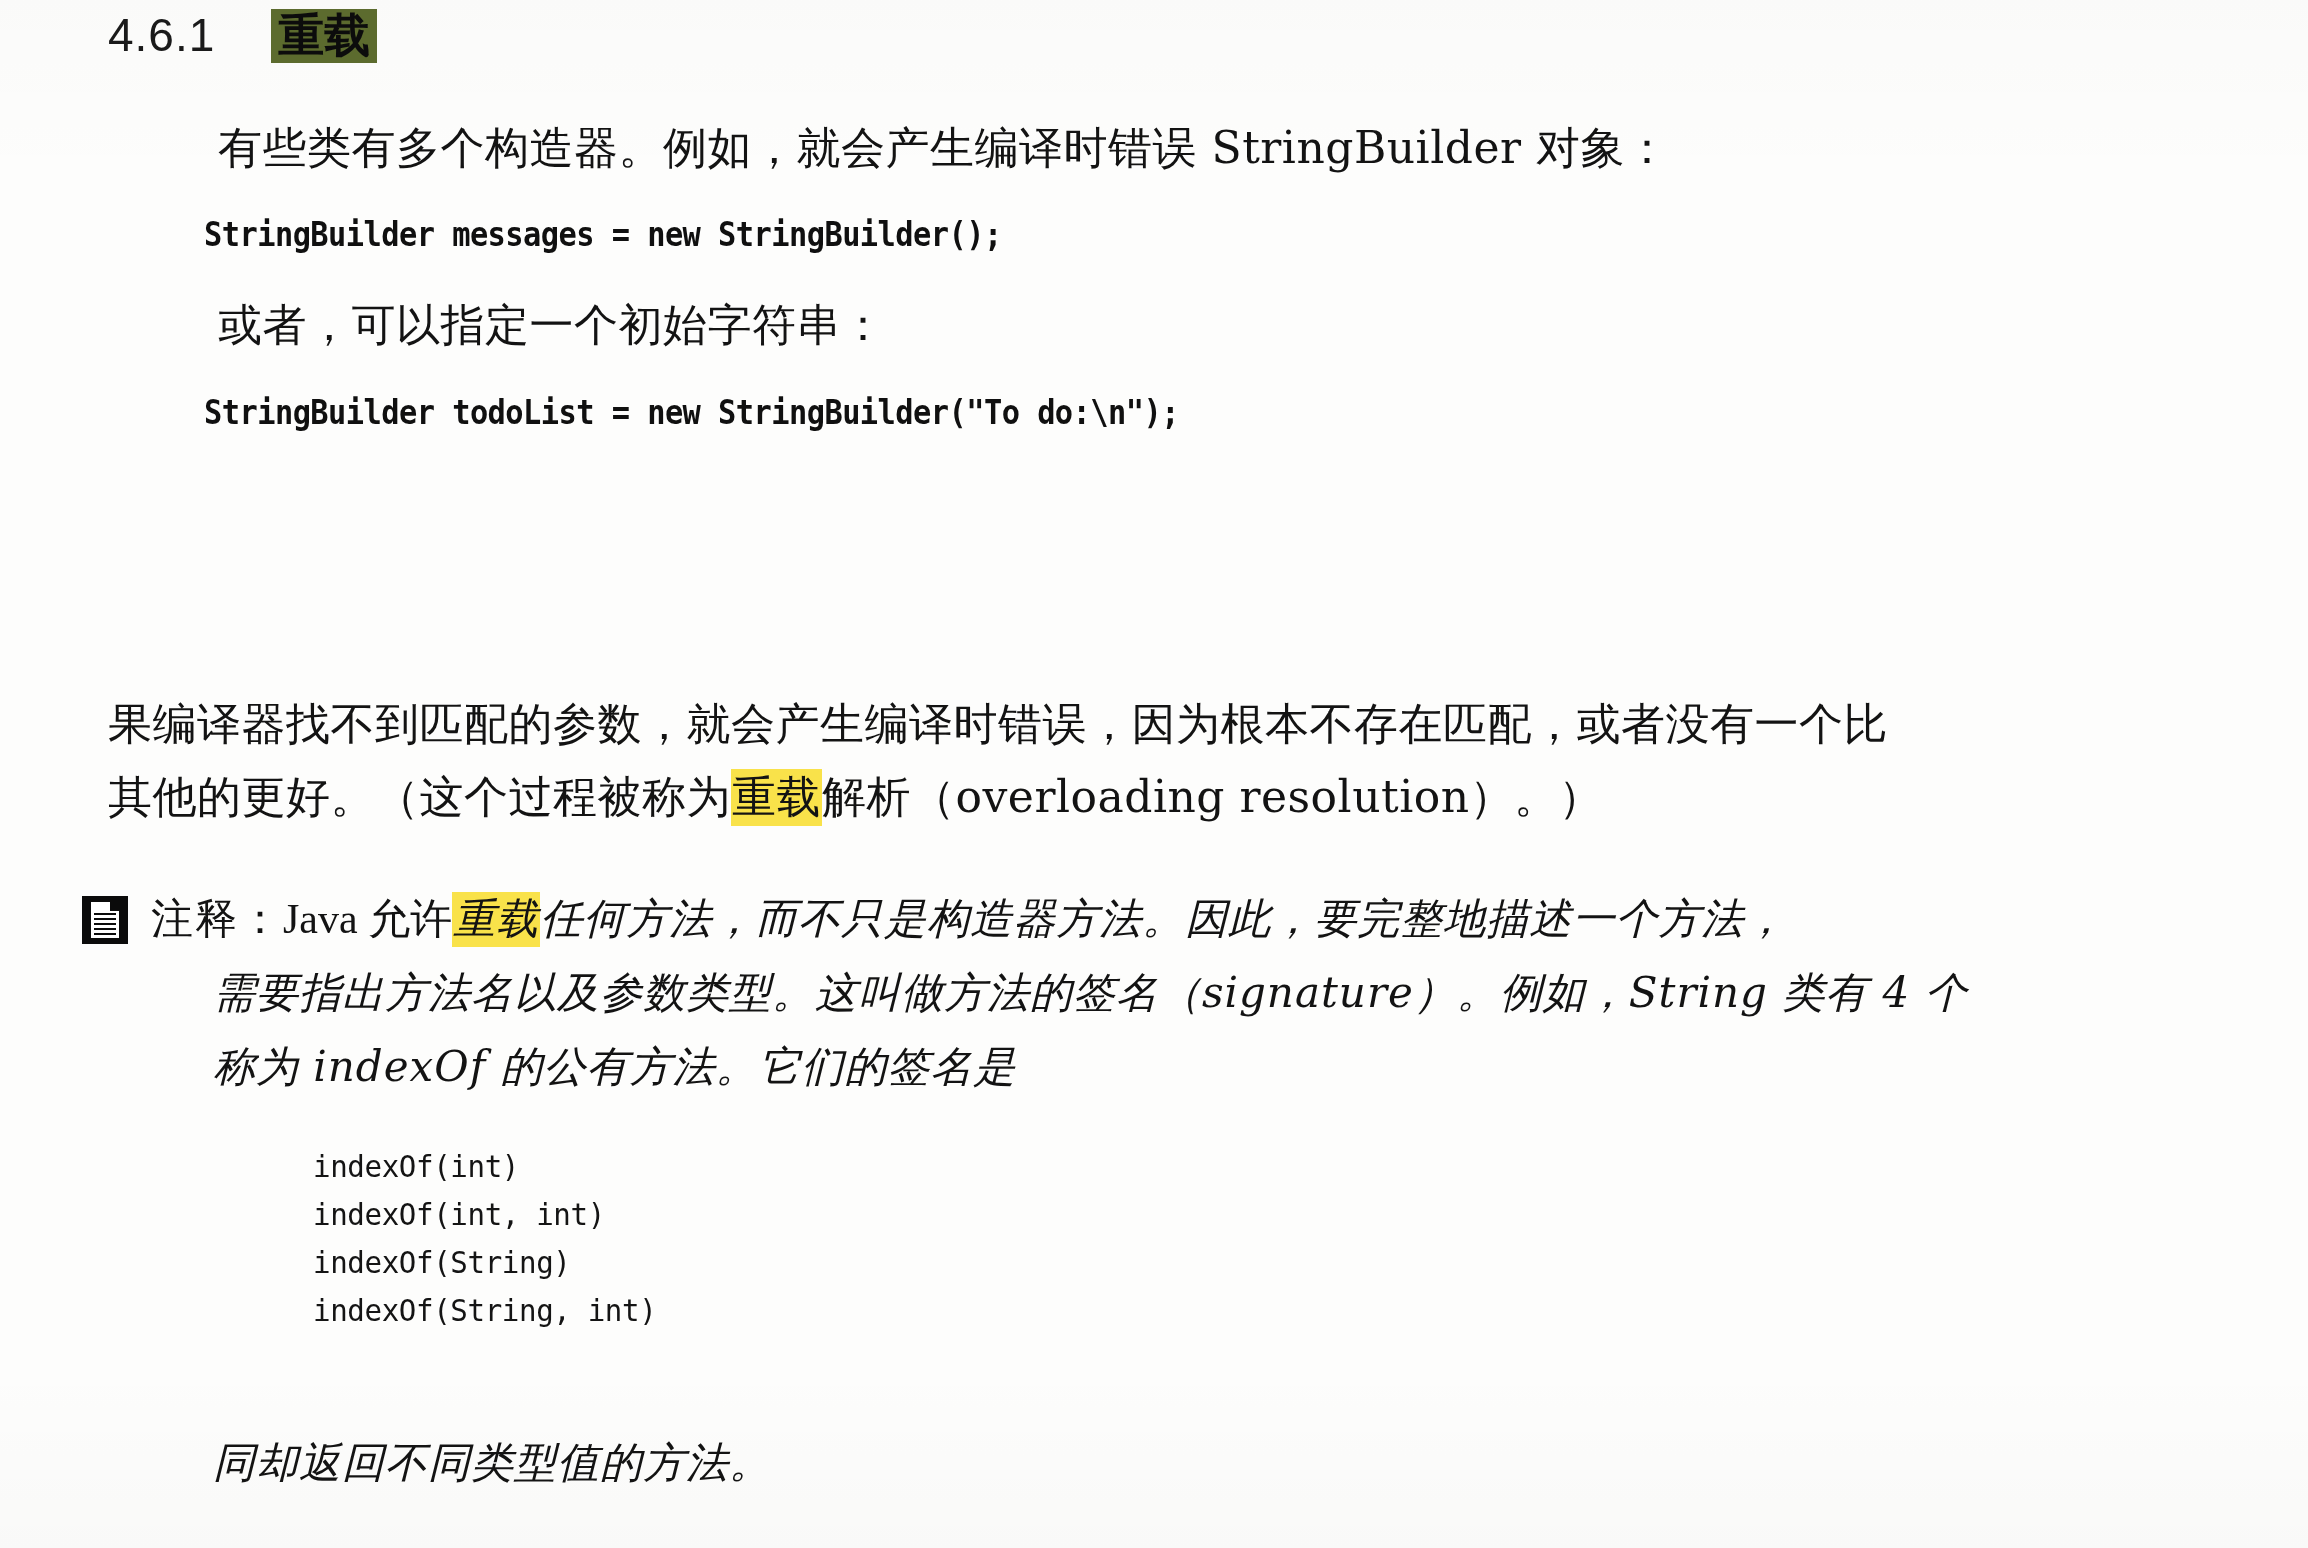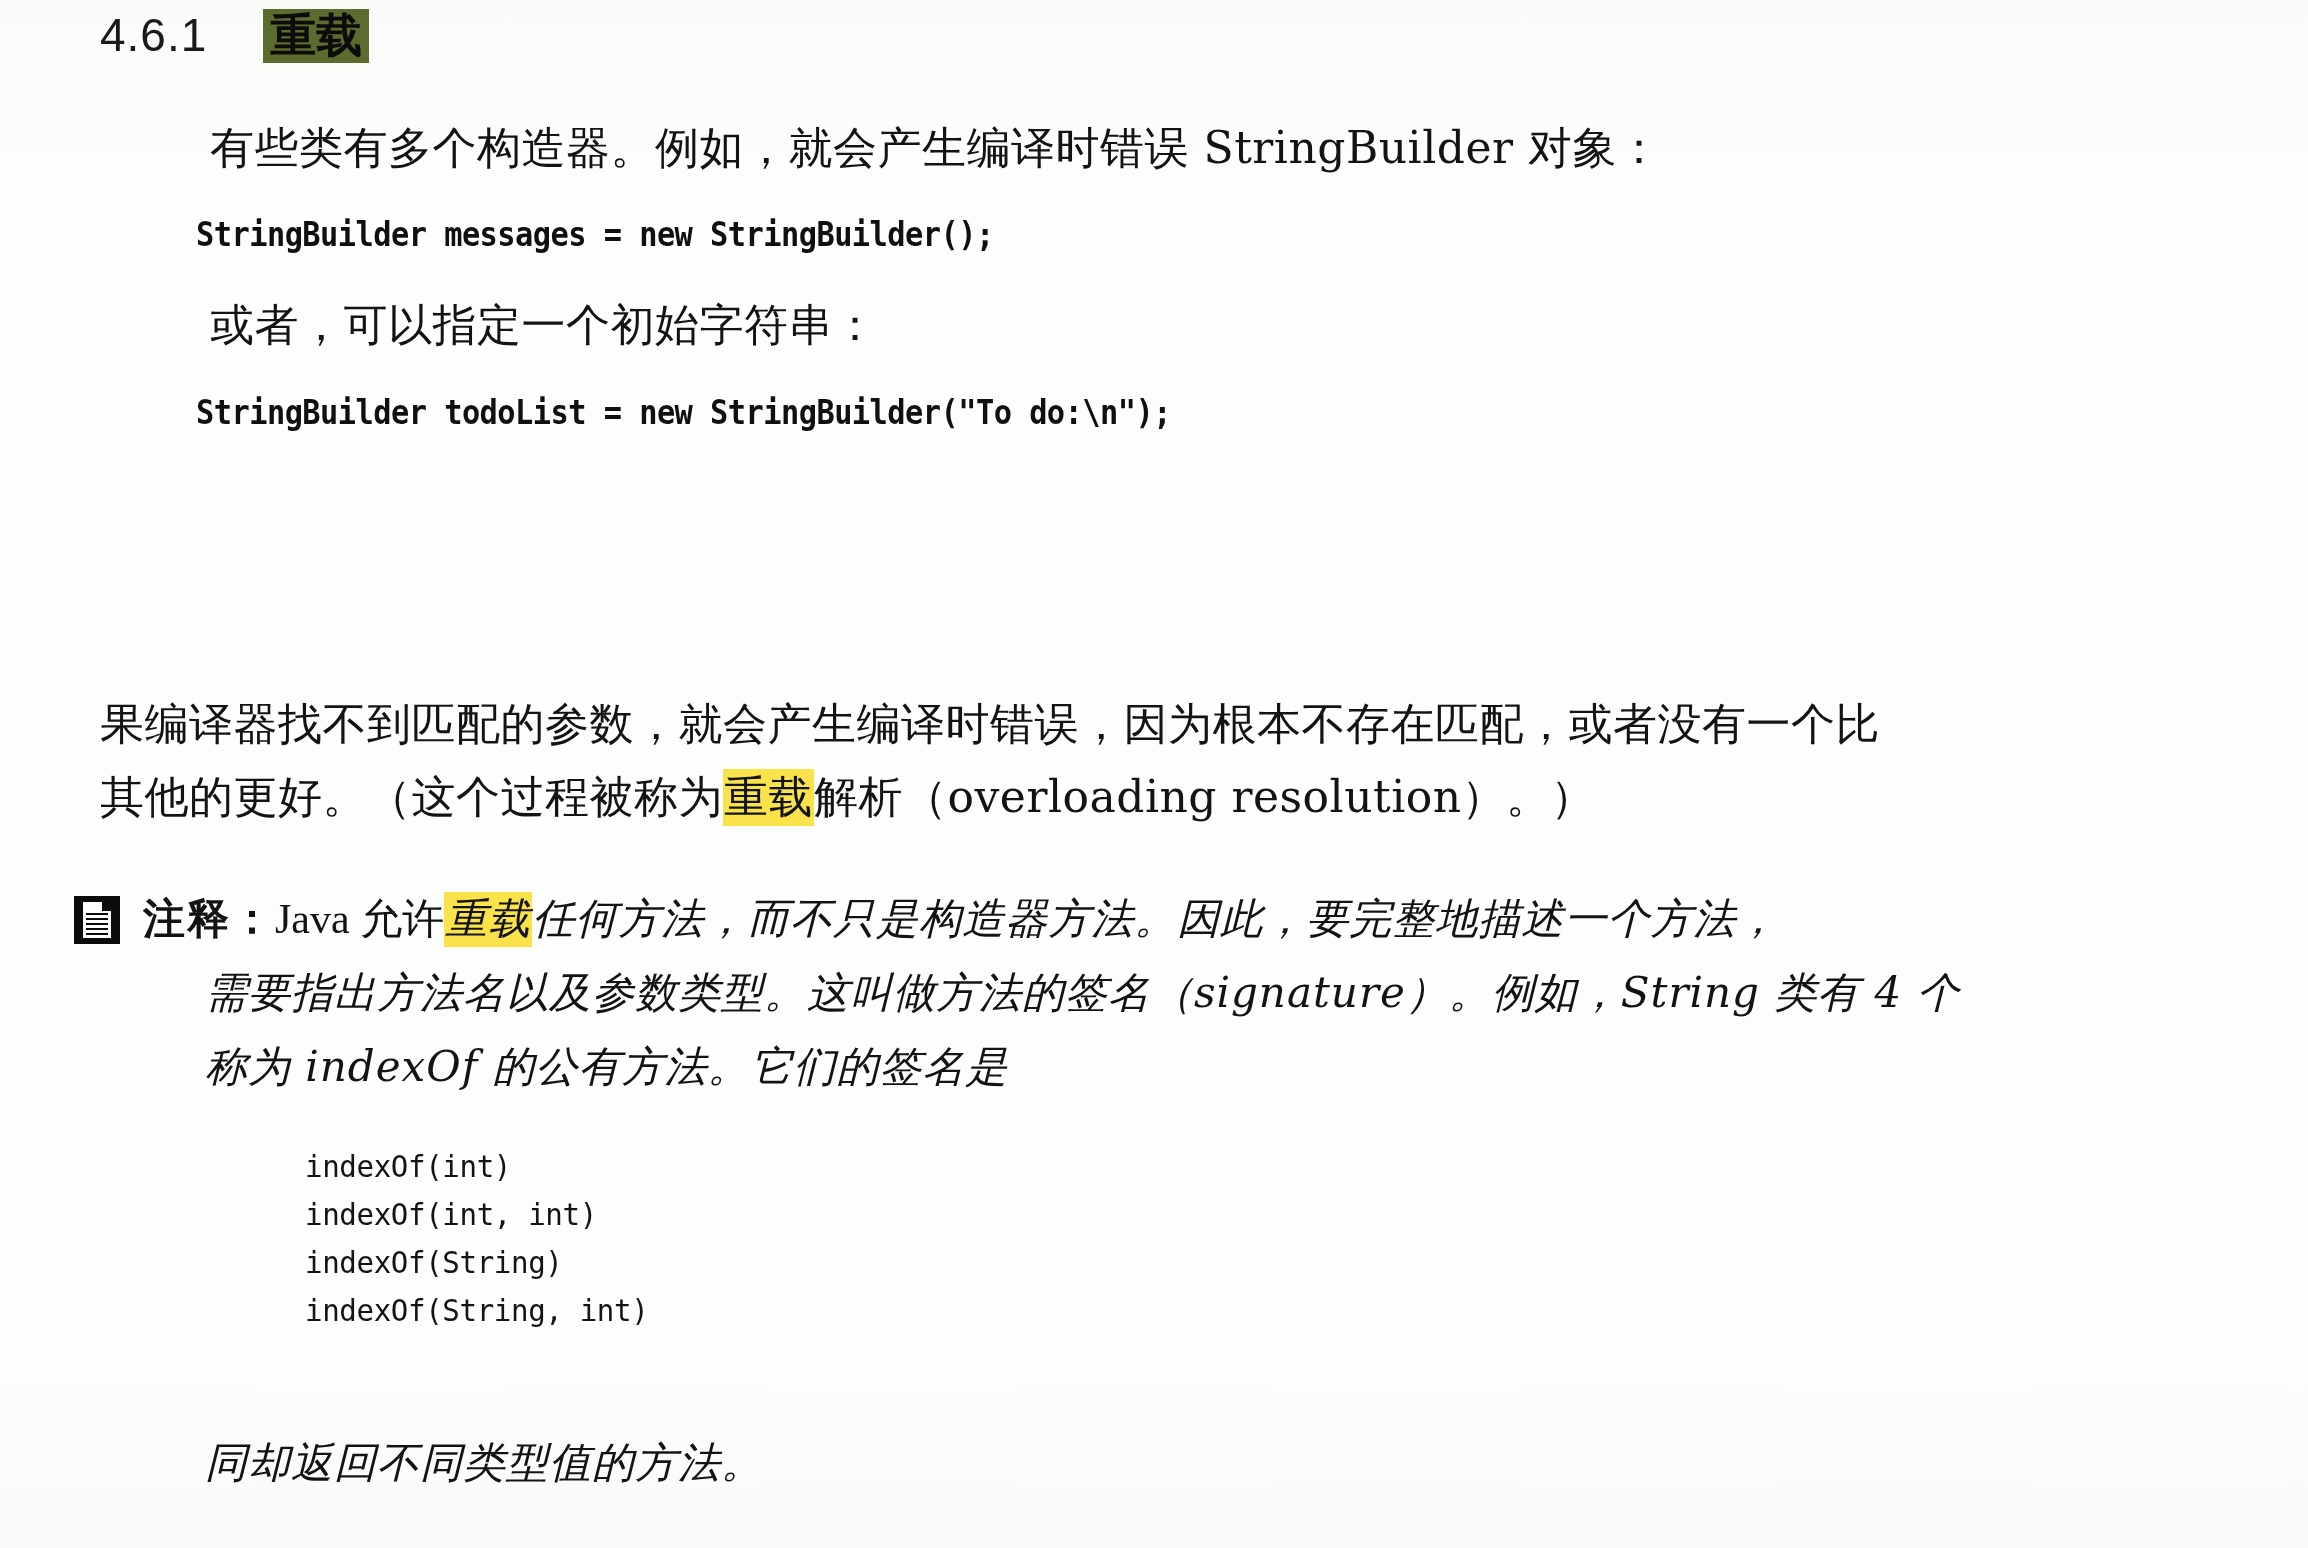--- a/index.html
+++ b/index.html
@@ -21,21 +21,21 @@
     position: absolute;
     inset: 0;
     background:
       linear-gradient(180deg, rgba(0,0,0,0.012) 0%, rgba(0,0,0,0.0) 12%, rgba(0,0,0,0.0) 88%, rgba(0,0,0,0.015) 100%),
       #fdfdfc;
     padding: 0;
   }
 
   .content {
     position: absolute;
-    left: 0;
+    left: 8px;
     top: 0;
     width: 1960px;
     height: 1548px;
   }
 
   
   .heading {
     position: absolute;
     left: 100px;
     top: 8px;
@@ -106,21 +106,21 @@
     color: #131313;
     font-style: italic;
     letter-spacing: 1px;
   }
   .note-line .lat {
     font-family: "Liberation Serif", "DejaVu Serif", serif;
     font-style: normal;
     letter-spacing: 0;
   }
   .note-label {
-    font-weight: 700;
+    font-weight: 400;
     font-style: normal;
     font-family: "DejaVu Sans", "Liberation Sans", sans-serif;
     letter-spacing: 2px;
   }
 
   
   .note-icon {
     position: absolute;
     left: 74px;
     top: 896px;

